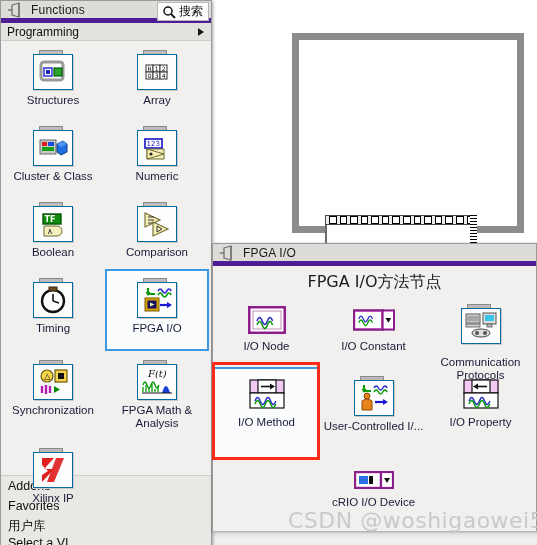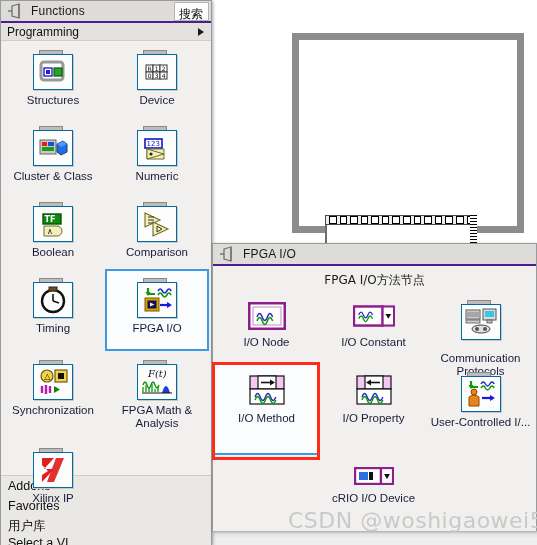--- a/index.html
+++ b/index.html
@@ -51,42 +51,41 @@
   .palette{
     position:absolute;
     background:#f1f0ee;
     border:1px solid #9a9a9a;
     box-shadow:1px 1px 3px rgba(0,0,0,.35);
     box-sizing:border-box;
   }
   .pal-titlebar{
     height:22px;
     background:#dedcd8;
-    border-bottom:2px solid #4c1d95;
+    border-bottom:5px solid #4c1d95;
     display:flex;
     align-items:center;
     padding:0 2px 0 6px;
     box-sizing:border-box;
     position:relative;
   }
   .pin-icon{width:18px;height:16px;flex:0 0 auto;margin-right:6px;}
   .pal-title{
     font-size:12px;color:#1a1a1a;letter-spacing:.2px;
   }
   .search-btn{
     position:absolute;right:2px;top:1px;
     height:19px;
     background:#fdfdfd;
     border:1px solid #b5b5b5;
     display:flex;align-items:center;gap:3px;
     padding:0 5px 0 4px;
     box-sizing:border-box;
     font-size:12px;color:#111;
     font-family:"DejaVu Sans",sans-serif;
-    flex-direction:column;
   }
   .breadcrumb{
     height:18px;
     background:#e4e2de;
     border-bottom:1px solid #cfcdc9;
     display:flex;align-items:center;
     padding:0 6px;
     font-size:12px;color:#111;
     box-sizing:border-box;
     position:relative;
@@ -133,21 +132,21 @@
   
   .pal-foot{background:#e9e8e5;border-top:1px solid #cfcdc9;}
   .foot-item{
     height:20px;display:flex;align-items:center;padding-left:7px;
     font-size:12.5px;color:#111;box-sizing:border-box;
   }
   .foot-item.clip{height:14px;overflow:hidden;}
 
   
   .sub-caption{
-    text-align:center;font-size:12px;color:#1b1b1b;padding:6px 0 2px;
+    text-align:center;font-size:16px;color:#1b1b1b;padding:6px 0 2px;
     font-family:"DejaVu Sans",sans-serif;
   }
 
   
   .redbox{
     position:absolute;border:3px solid #ff2a17;box-sizing:border-box;pointer-events:none;
   }
 
   
   .watermark{
@@ -246,21 +245,21 @@
               <text x="9.6" y="15.6">R</text>
                   <text x="16.8" y="15.6">1</text>
                   <text x="23.8" y="15.6">2</text>
               <text x="9.8" y="22.6">0</text>
                   <text x="16.8" y="22.6">3</text>
                   <text x="23.8" y="22.6">4</text>
             </g>
           </svg>
             </div>
         </div>
-        <div class="lbl">Device</div>
+        <div class="lbl">Array</div>
       </div>
 
       <div class="pitem" style="width:104px;height:76px;">
         <div class="folder">
           <div class="tab"></div>
             <div class="face">
           <svg class="glyph" viewBox="0 0 38 34">
             <rect x="6" y="9" width="16" height="14" fill="#c8c8c8" stroke="#666" stroke-width="1"></rect>
             <rect x="8" y="11" width="5" height="4" fill="#e01b1b"></rect>
             <rect x="14" y="11" width="6" height="4" fill="#1b4ce0"></rect>
@@ -513,53 +512,53 @@
             <polygon points="26,7.5 21,4.5 21,10.5" fill="#111"></polygon>
             <rect x="1" y="14" width="34" height="15" fill="#fff" stroke="#111" stroke-width="1.2"></rect>
             <path d="M6 22 q2.6-7 5.2 0 t5.2 0 t5.2 0 t5.2 0" fill="none" stroke="#2b2bd0" stroke-width="1.4"></path>
             <path d="M6 25 q2.6-7 5.2 0 t5.2 0 t5.2 0 t5.2 0" fill="none" stroke="#0a9a0a" stroke-width="1.4"></path>
           </svg>
         </div>
         <div class="lbl">I/O Method</div>
       </div>
 
       <div class="pitem" style="width:107px;height:92px;">
+        <div class="folder">
+          <div class="tab"></div>
+            <div class="face">
+          <svg class="glyph" viewBox="0 0 38 34">
+            <path d="M9 4 L9 10 L16 10" fill="none" stroke="#0a9a0a" stroke-width="2.2"></path>
+            <polygon points="9,12 6.5,8 11.5,8" fill="#0a9a0a"></polygon>
+            <path d="M19 7 q2.2-4 4.4 0 t4.4 0 t4.4 0" fill="none" stroke="#2b2bd0" stroke-width="1.5"></path>
+            <path d="M19 11 q2.2-4 4.4 0 t4.4 0 t4.4 0" fill="none" stroke="#0a9a0a" stroke-width="1.5"></path>
+            <circle cx="12" cy="15" r="3" fill="#e8821a" stroke="#8a4a05" stroke-width="1"></circle>
+            <path d="M7 20 q5-4 10 0 L17 29 L7 29 Z" fill="#e8821a" stroke="#8a4a05" stroke-width="1"></path>
+            <line x1="20" y1="21" x2="29" y2="21" stroke="#1818d8" stroke-width="2.2"></line>
+            <polygon points="33,21 28,18 28,24" fill="#1818d8"></polygon>
+          </svg>
+            </div>
+        </div>
+        <div class="lbl">User-Controlled I/...</div>
+      </div>
+
+      <div class="pitem" style="width:107px;height:92px;">
         <div class="node" style="height:36px;">
           <svg width="36" height="30" viewBox="0 0 36 30">
             <rect x="1" y="1" width="34" height="13" fill="#f3c8f3" stroke="#111" stroke-width="1.2"></rect>
             <rect x="9" y="1" width="18" height="13" fill="#fff" stroke="#111" stroke-width="1.2"></rect>
             <line x1="13" y1="7.5" x2="24" y2="7.5" stroke="#111" stroke-width="1.6"></line>
             <polygon points="10,7.5 15,4.5 15,10.5" fill="#111"></polygon>
             <rect x="1" y="14" width="34" height="15" fill="#fff" stroke="#111" stroke-width="1.2"></rect>
             <path d="M6 22 q2.6-7 5.2 0 t5.2 0 t5.2 0 t5.2 0" fill="none" stroke="#2b2bd0" stroke-width="1.4"></path>
             <path d="M6 25 q2.6-7 5.2 0 t5.2 0 t5.2 0 t5.2 0" fill="none" stroke="#0a9a0a" stroke-width="1.4"></path>
           </svg>
         </div>
         <div class="lbl">I/O Property</div>
       </div>
 
-      <div class="pitem" style="width:107px;height:92px;">
-        <div class="folder">
-          <div class="tab"></div>
-            <div class="face">
-          <svg class="glyph" viewBox="0 0 38 34">
-            <path d="M9 4 L9 10 L16 10" fill="none" stroke="#0a9a0a" stroke-width="2.2"></path>
-            <polygon points="9,12 6.5,8 11.5,8" fill="#0a9a0a"></polygon>
-            <path d="M19 7 q2.2-4 4.4 0 t4.4 0 t4.4 0" fill="none" stroke="#2b2bd0" stroke-width="1.5"></path>
-            <path d="M19 11 q2.2-4 4.4 0 t4.4 0 t4.4 0" fill="none" stroke="#0a9a0a" stroke-width="1.5"></path>
-            <circle cx="12" cy="15" r="3" fill="#e8821a" stroke="#8a4a05" stroke-width="1"></circle>
-            <path d="M7 20 q5-4 10 0 L17 29 L7 29 Z" fill="#e8821a" stroke="#8a4a05" stroke-width="1"></path>
-            <line x1="20" y1="21" x2="29" y2="21" stroke="#1818d8" stroke-width="2.2"></line>
-            <polygon points="33,21 28,18 28,24" fill="#1818d8"></polygon>
-          </svg>
-            </div>
-        </div>
-        <div class="lbl">User-Controlled I/...</div>
-      </div>
-
       <div class="pitem" style="width:107px;height:72px;"></div>
 
       <div class="pitem" style="width:107px;height:72px;">
         <div class="node" style="height:24px;">
           <svg width="40" height="18" viewBox="0 0 40 18">
             <rect x="1" y="1" width="26" height="16" fill="#fff" stroke="#8d1e8d" stroke-width="2.4"></rect>
             <rect x="5" y="5" width="9" height="8" fill="#2b6fe0"></rect>
             <rect x="15" y="5" width="4" height="8" fill="#111"></rect>
             <rect x="27" y="1" width="12" height="16" fill="#fff" stroke="#8d1e8d" stroke-width="2.2"></rect>
             <polygon points="30,7 36,7 33,12" fill="#111"></polygon>

